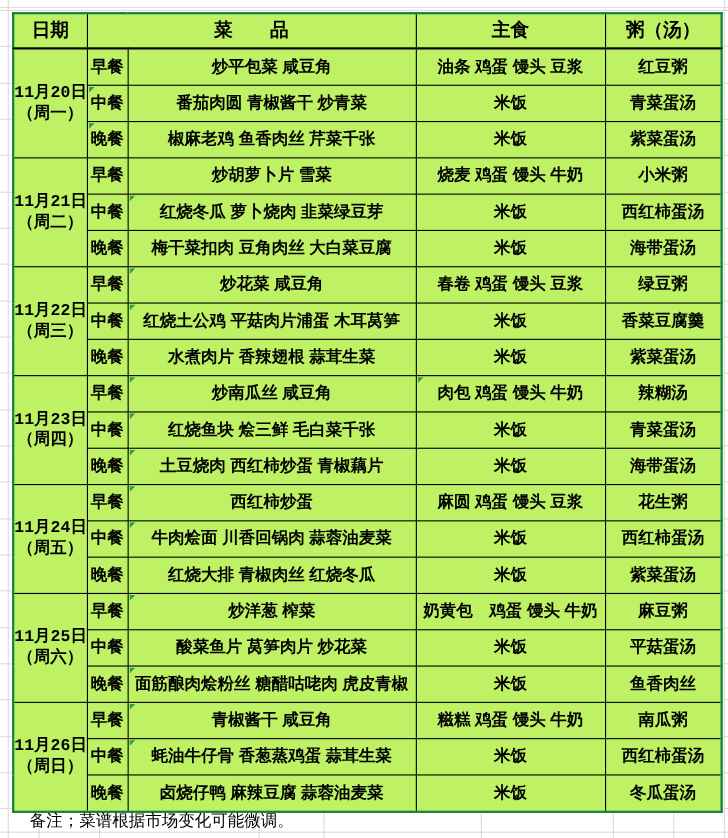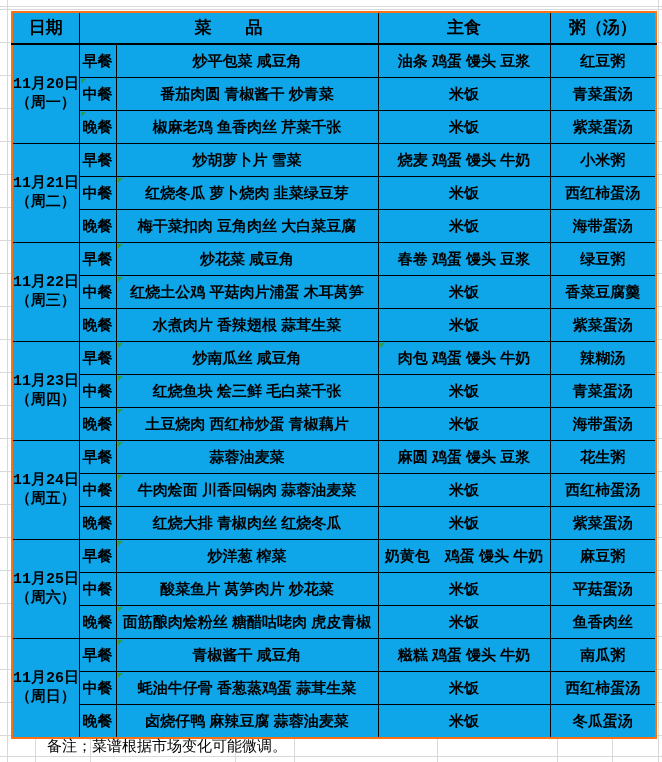--- a/index.html
+++ b/index.html
@@ -14,37 +14,37 @@
     background-image:repeating-linear-gradient(to bottom,var(--grid,#d9d9d9) 0 1px,transparent 1px 33px);
     background-position:0 9px;
   }
   .vline{position:absolute;top:0;width:1px;height:762px;background:var(--grid,#d9d9d9);z-index:0;}
   .vstub{position:absolute;top:735px;width:1px;height:27px;background:var(--grid,#d9d9d9);z-index:0;}
   .hline-bottom{position:absolute;left:0;top:756px;width:662px;height:1px;background:var(--grid,#d9d9d9);z-index:0;}
 
   table.menu{
     position:absolute;left:11px;top:11px;z-index:2;
     width:644px;border-collapse:collapse;table-layout:fixed;
-    background:#0ea5e9;border:2px solid #f97316;
+    background:#bef264;border:2px solid #15803d;
   }
   td{
     border:1px solid #000;text-align:center;vertical-align:middle;
     padding:0;position:relative;overflow:hidden;white-space:nowrap;
     font-weight:bold;font-size:15px;line-height:1.25;
   }
   thead td{height:30px;font-size:17px;border-bottom:2px solid #000;}
   tbody td{height:32px;}
   .c-date div{line-height:19px;font-family:Liberation Mono, monospace;}
   
   .flagged::after{
     content:"";position:absolute;top:1px;left:1px;width:0;height:0;
     border-top:5px solid var(--flag,#2e9e44);border-right:5px solid transparent;
   }
   .note{
-    position:absolute;left:47px;top:737px;z-index:2;
+    position:absolute;left:27px;top:737px;z-index:2;
     font-size:15px;font-weight:normal;white-space:nowrap;
   }
 </style>
 </head>
 <body>
 
 <div class="hgrid"></div>
 <div class="vline" style="left:7px"></div>
 <div class="vline" style="left:658px"></div>
 <div class="vstub" style="left:35px"></div>
@@ -173,21 +173,21 @@
     </tr>
   </tbody>
 
   <tbody>
     <tr>
       <td class="c-date" rowspan="3">
         <div>11月24日</div>
         <div>（周五）</div>
       </td>
       <td>早餐</td>
-      <td class="flagged">蒜蓉油麦菜</td>
+      <td class="flagged">西红柿炒蛋</td>
       <td>麻圆 鸡蛋 馒头 豆浆</td>
       <td>花生粥</td>
     </tr>
     <tr>
       <td>中餐</td>
       <td class="flagged">牛肉烩面 川香回锅肉 蒜蓉油麦菜</td>
       <td>米饭</td>
       <td>西红柿蛋汤</td>
     </tr>
     <tr>

